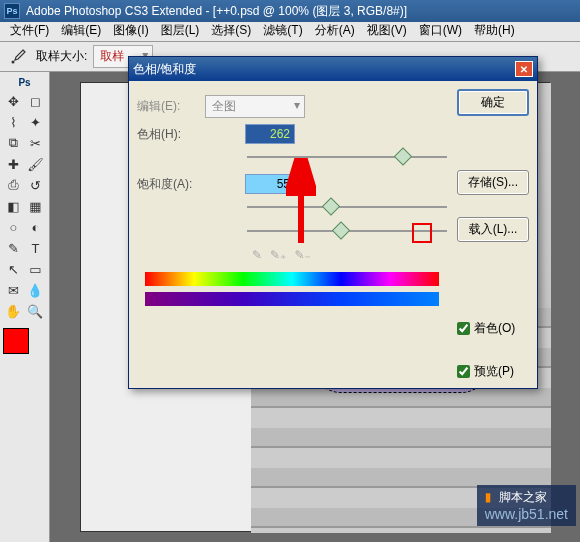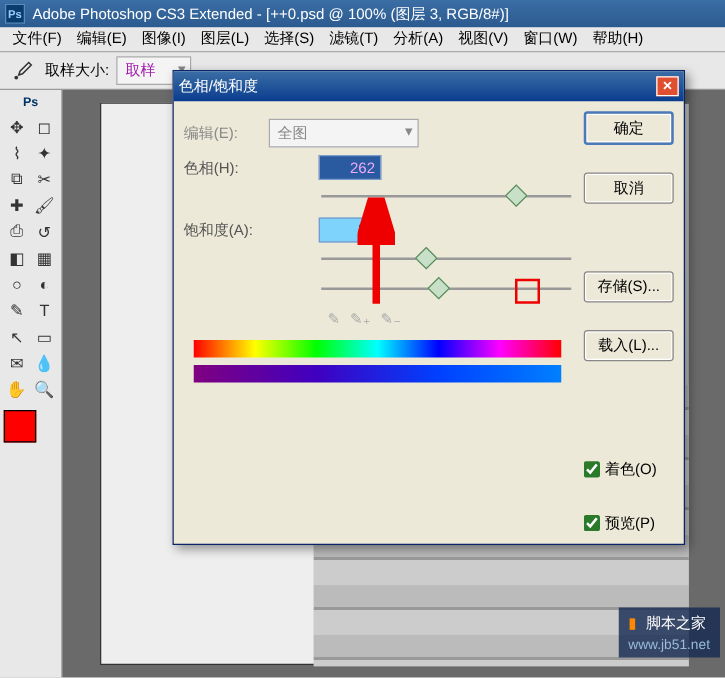--- a/index.html
+++ b/index.html
@@ -18,46 +18,46 @@
 .fg{width:26px;height:26px;background:#f00;border:1px solid #000;position:absolute;top:0;left:0}
 .bg{width:26px;height:26px;background:#fff;border:1px solid #000;position:absolute;bottom:0;right:0;z-index:-1}
 .canvas{flex:1;background:#6a6a6a;position:relative;overflow:hidden}
 .doc{position:absolute;left:30px;top:10px;width:470px;height:450px;background:#eee;border:1px solid #333}
 .photo{position:absolute;left:170px;top:0;width:300px;height:450px;background:linear-gradient(#d0d0d0 0%,#c8c8c8 40%,#b8b8b8 100%)}
 .stairs{position:absolute;left:0;bottom:0;width:100%;height:50%;background:repeating-linear-gradient(#bbb 0,#bbb 18px,#999 18px,#999 20px,#ccc 20px,#ccc 40px)}
 .shirt{position:absolute;left:50px;top:30px;width:200px;height:280px;background:#c9b8f0;border-radius:40% 40% 20% 20%;box-shadow:inset -10px -10px 30px rgba(0,0,0,.15)}
 .collar{position:absolute;left:110px;top:5px;width:80px;height:50px;background:#d5c7f5;border-radius:0 0 40% 40%}
 .arm{position:absolute;left:190px;top:120px;width:55px;height:60px;background:#f5d6b8;border-radius:30%}
 .sel-border{position:absolute;left:50px;top:30px;width:200px;height:280px;border:1px dashed #000;border-radius:40% 40% 20% 20%}
-.dialog{position:absolute;left:138px;top:56px;width:410px;background:#ece9d8;border:1px solid #0a246a;box-shadow:3px 3px 8px rgba(0,0,0,.4);z-index:100}
+.dialog{position:absolute;left:128px;top:56px;width:410px;background:#ece9d8;border:1px solid #0a246a;box-shadow:3px 3px 8px rgba(0,0,0,.4);z-index:100}
 .dlg-title{background:linear-gradient(#3b6ea5,#0a3c8f);color:#fff;height:24px;display:flex;align-items:center;justify-content:space-between;padding:0 4px}
 .close-btn{width:18px;height:16px;background:#e05030;border:1px solid #fff;color:#fff;display:flex;align-items:center;justify-content:center;font-size:10px;font-weight:bold}
 .dlg-body{padding:8px;display:flex;gap:10px}
 .dlg-left{flex:1}
 .dlg-right{width:80px;display:flex;flex-direction:column;gap:22px}
 .win-btn{background:#ece9d8;border:1px solid #888;border-radius:3px;padding:3px 0;text-align:center;box-shadow:0 0 0 1px #fff inset}
 .win-btn.primary{border:2px solid #4a7ab8}
 .field-row{display:flex;align-items:center;margin:6px 0;gap:8px}
 .field-label{width:100px;color:#555}
 .num-input{width:50px;border:1px solid #7a9ac9;padding:2px 4px;text-align:right;background:#7dd3fc}
-.num-input.sel{background:#2a5a9f;color:#f0abfc}
+.num-input.sel{background:#2a5a9f;color:#bef264}
 .slider-track{position:relative;height:14px;margin:2px 0 10px 110px;width:200px}
 .slider-rail{position:absolute;top:6px;width:100%;height:2px;background:#999}
 .slider-thumb{position:absolute;top:0;width:13px;height:13px;background:#c8e0c8;border:1px solid #5a8a5a;transform:translateX(-50%) rotate(45deg)}
-.dropdown{border:1px solid #aaa;background:#f4f4f4;padding:2px 18px 2px 6px;width:120px;color:#888;position:relative}
+.dropdown{border:1px solid #aaa;background:#f4f4f4;padding:2px 18px 2px 6px;width:100px;color:#888;position:relative}
 .dropdown:after{content:"▾";position:absolute;right:4px;top:2px;color:#888}
 .eyedrops{display:flex;gap:8px;margin-left:115px;margin-top:6px;color:#aaa}
 .spectrum{height:14px;margin:10px 8px 6px;background:linear-gradient(90deg,#f00,#ff0,#0f0,#0ff,#00f,#f0f,#f00)}
 .spectrum2{height:14px;margin:4px 8px 10px;background:linear-gradient(90deg,#800080,#4000c0,#0040ff,#0080ff)}
 .chk{display:flex;align-items:center;gap:4px;margin-top:4px;font-size:11px}
 .chk input{accent-color:#2a7a2a}
 .red-box{position:absolute;left:412px;top:223px;width:20px;height:20px;border:2px solid #e00;z-index:200}
 .red-arrow{position:absolute;left:286px;top:158px;z-index:150}
 .watermark{position:absolute;right:4px;bottom:16px;background:rgba(20,40,80,.8);color:#fff;padding:4px 8px;font-size:13px;z-index:300}
-.watermark small{font-size:11px;color:#9bd}
+.watermark small{font-size:14px;color:#9bd}
 </style>
 </head>
 <body>
 
 <div class="title-bar">
   <span class="ps-icon">Ps</span>
   <span>Adobe Photoshop CS3 Extended - [++0.psd @ 100% (图层 3, RGB/8#)]</span>
 </div>
 
 <div class="menu-bar">
@@ -74,21 +74,21 @@
 </div>
 
 <div class="options-bar">
   <span class="eyedrop">
     <svg width="18" height="18" viewBox="0 0 18 18">
         <path d="M14 2l2 2-7 7-3 1 1-3 7-7z" fill="none" stroke="#333" stroke-width="1.2"></path>
         <circle cx="4" cy="14" r="1.5" fill="#333"></circle>
       </svg>
   </span>
   <span>取样大小:</span>
-  <span class="dropdown" style="width:60px;color:#a21caf">取样</span>
+  <span class="dropdown" style="width:60px;color:#b91c1c">取样</span>
 </div>
 
 <div class="workspace">
   <div class="toolbox">
     <div style="text-align:center;font-size:10px;font-weight:bold;color:#036;padding:2px 0">Ps</div>
     <div class="tool-row">
         <div class="tool">✥</div>
         <div class="tool">◻</div>
       </div>
     <div class="tool-row">
@@ -190,21 +190,20 @@
         <span>✎₊</span>
         <span>✎₋</span>
       </div>
 
       <div class="spectrum"></div>
       <div class="spectrum2"></div>
     </div>
 
     <div class="dlg-right">
       <div class="win-btn primary">确定</div>
-      <div class="win-btn">取消</div>
       <div style="height:10px"></div>
       <div class="win-btn">存储(S)...</div>
       <div class="win-btn">载入(L)...</div>
       <div style="height:30px"></div>
       <label class="chk">
           <input type="checkbox" checked="" style="">
           <span>着色(O)</span>
         </label>
       <label class="chk">
           <input type="checkbox" checked="" style="">

